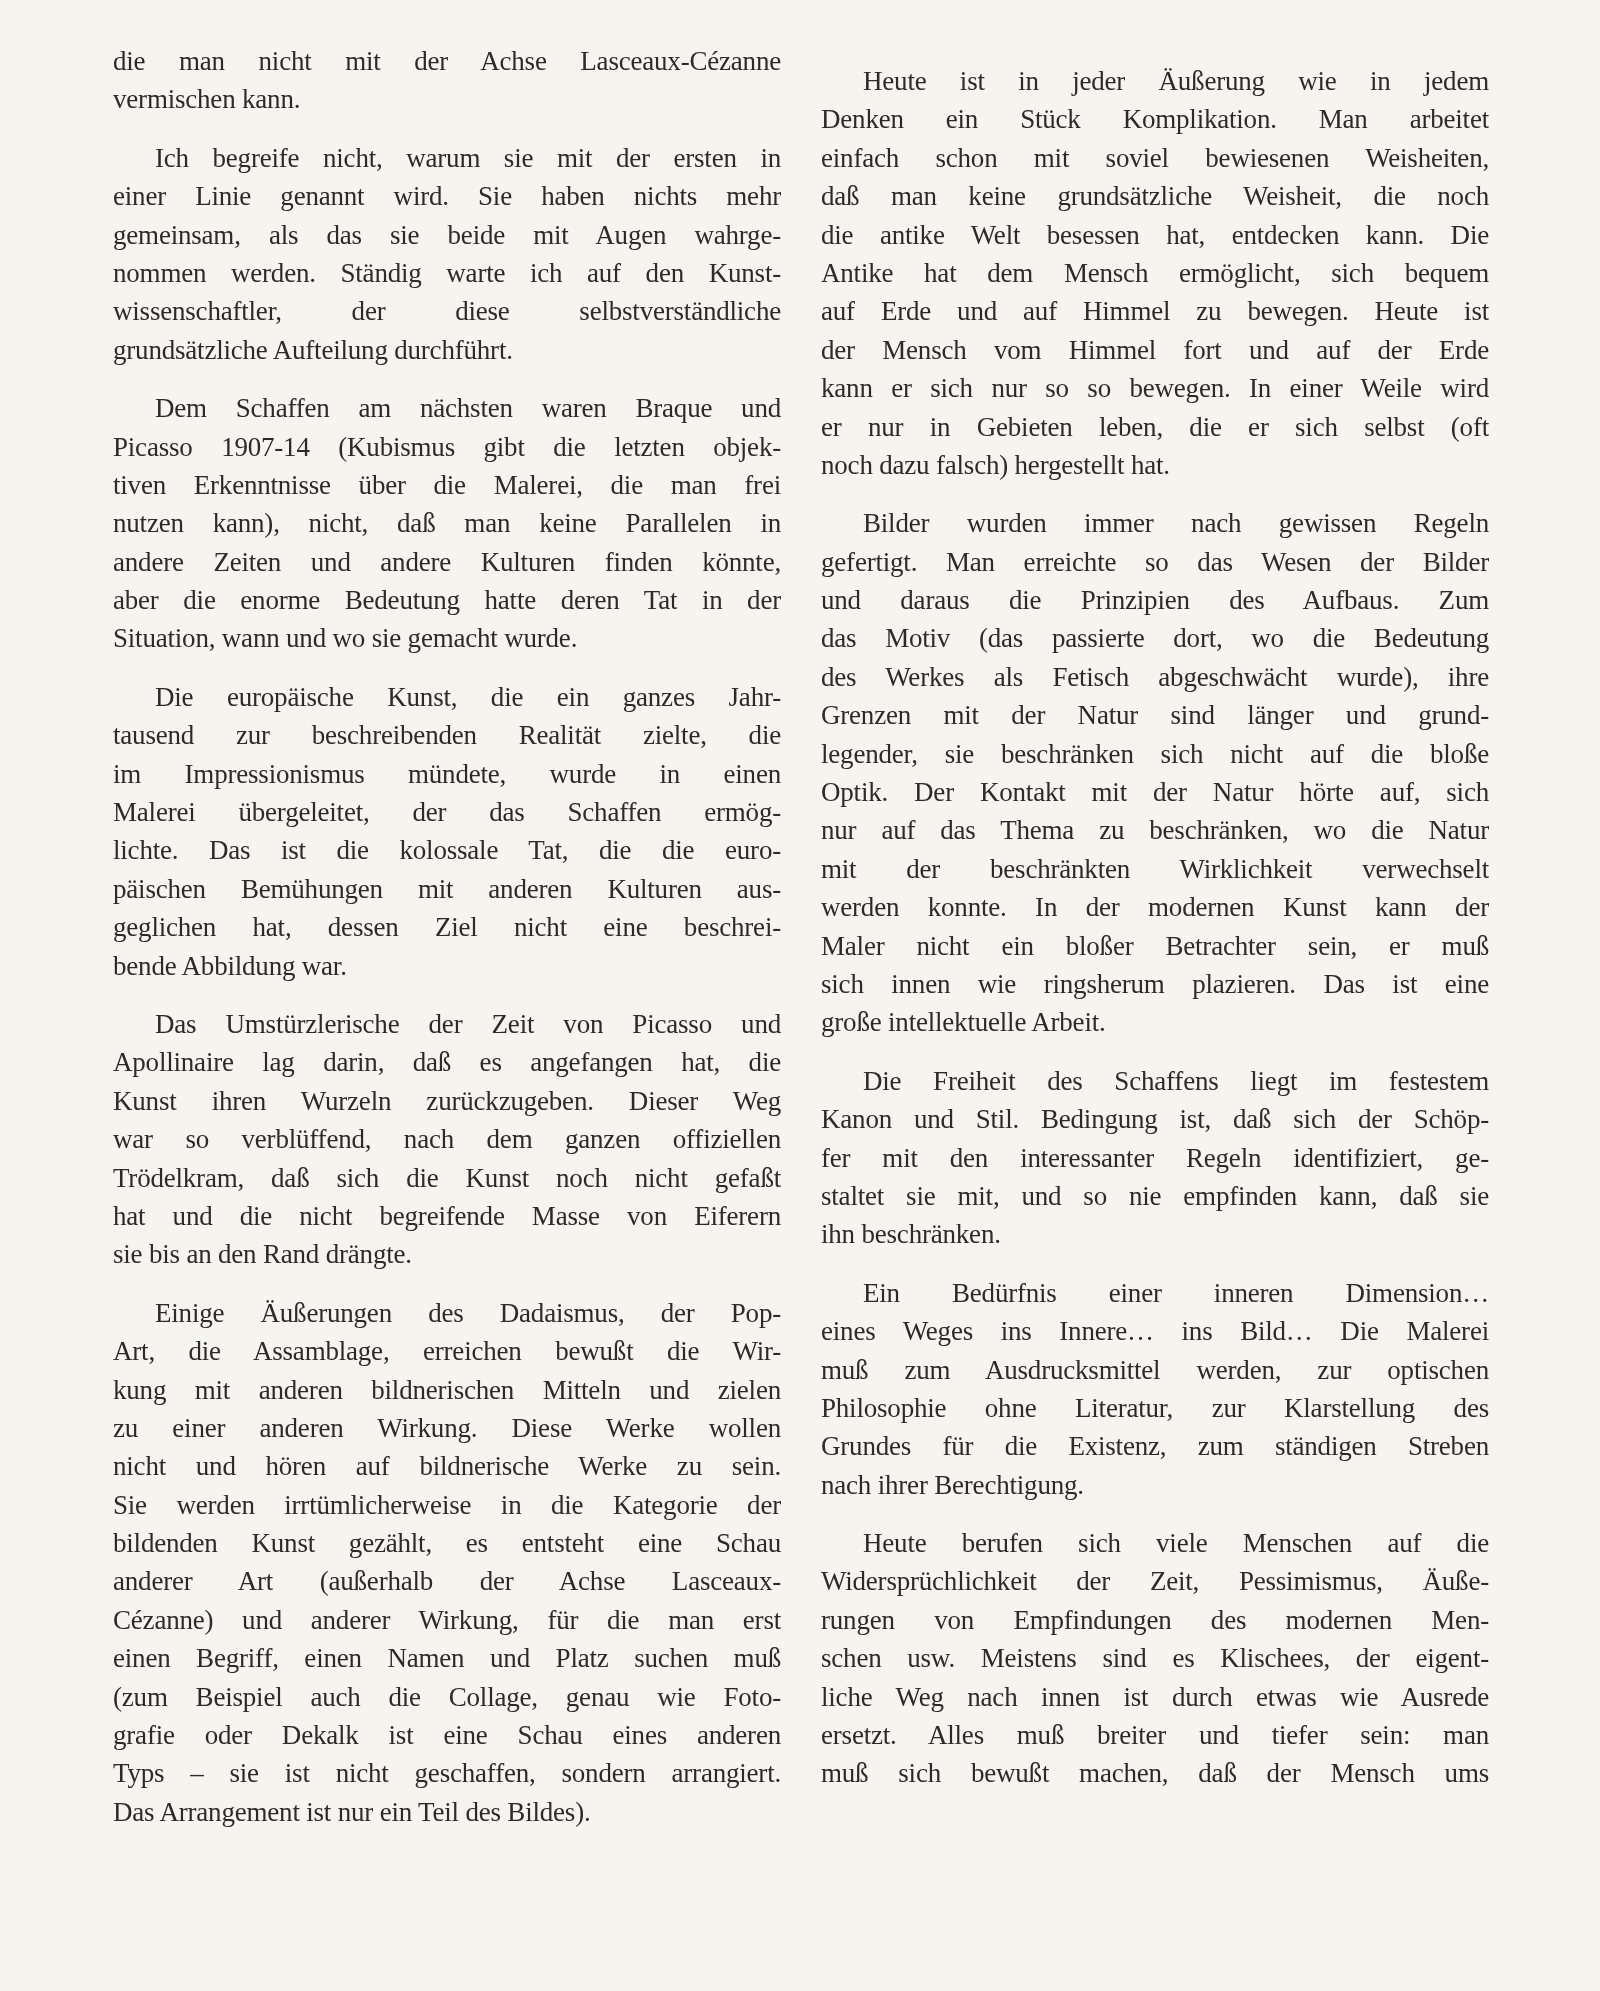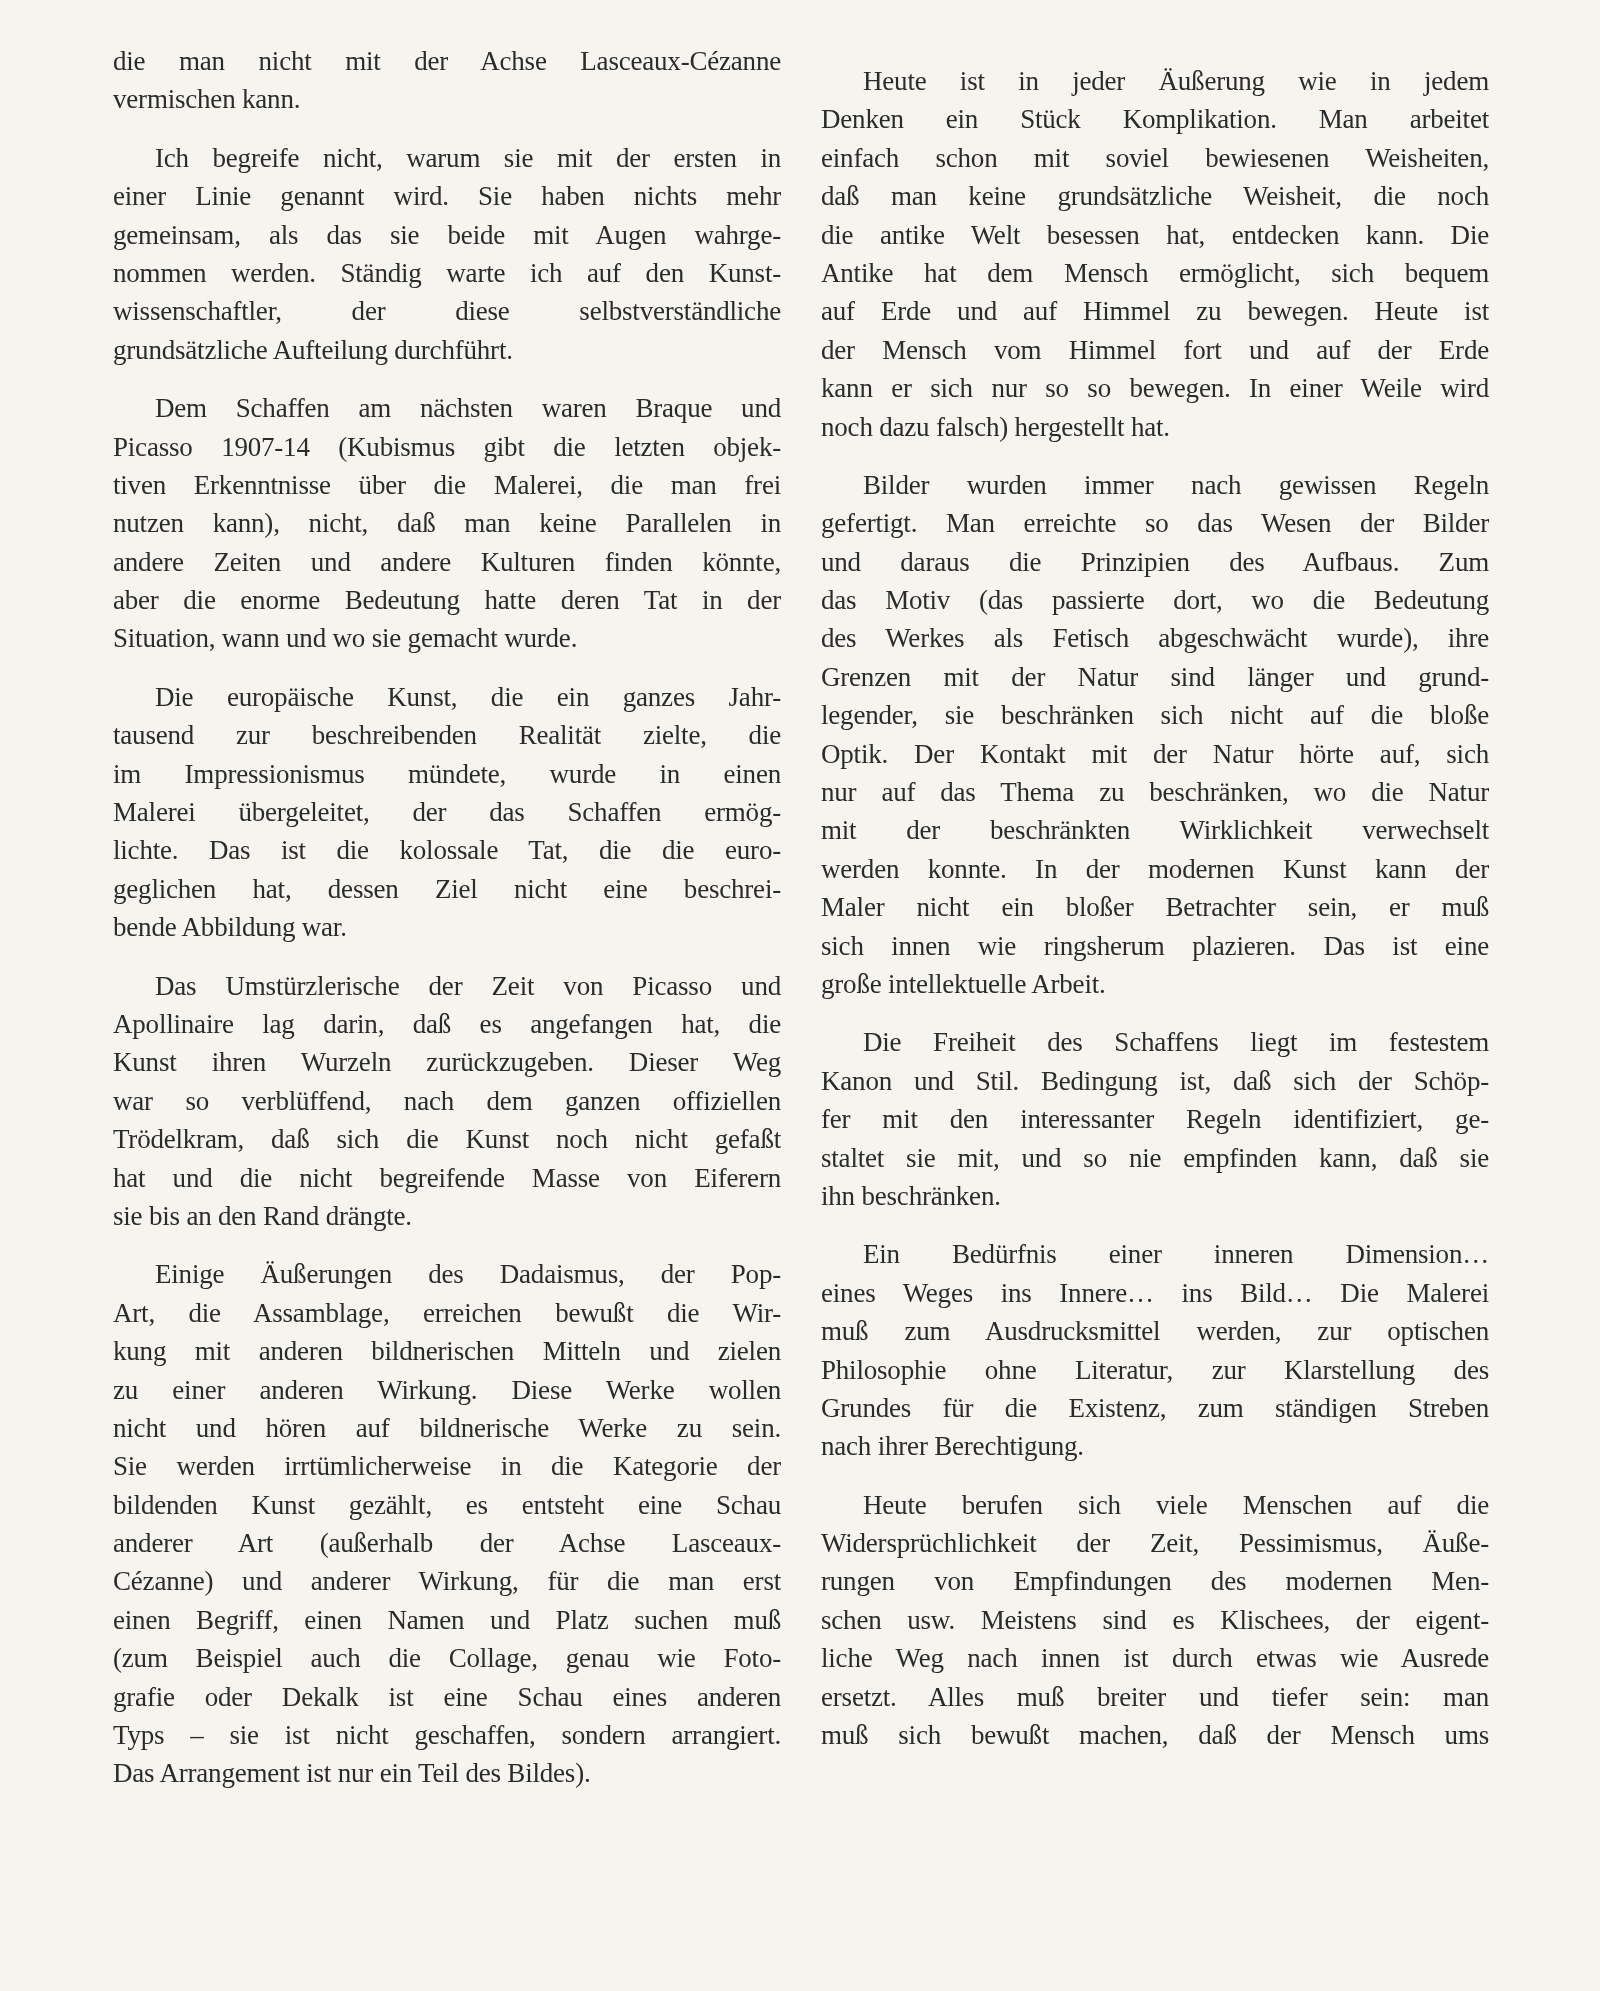--- a/index.html
+++ b/index.html
@@ -75,20 +75,21 @@
         <div class="line">andere Zeiten und andere Kulturen finden könnte,</div>
         <div class="line">aber die enorme Bedeutung hatte deren Tat in der</div>
         <div class="line last">Situation, wann und wo sie gemacht wurde.</div>
       </div>
       <div class="paragraph">
         <div class="line first">Die europäische Kunst, die ein ganzes Jahr-</div>
         <div class="line">tausend zur beschreibenden Realität zielte, die</div>
         <div class="line">im Impressionismus mündete, wurde in einen</div>
         <div class="line">Malerei übergeleitet, der das Schaffen ermög-</div>
         <div class="line">lichte. Das ist die kolossale Tat, die die euro-</div>
+        <div class="line">päischen Bemühungen mit anderen Kulturen aus-</div>
         <div class="line">geglichen hat, dessen Ziel nicht eine beschrei-</div>
         <div class="line last">bende Abbildung war.</div>
       </div>
       <div class="paragraph">
         <div class="line first">Das Umstürzlerische der Zeit von Picasso und</div>
         <div class="line">Apollinaire lag darin, daß es angefangen hat, die</div>
         <div class="line">Kunst ihren Wurzeln zurückzugeben. Dieser Weg</div>
         <div class="line">war so verblüffend, nach dem ganzen offiziellen</div>
         <div class="line">Trödelkram, daß sich die Kunst noch nicht gefaßt</div>
         <div class="line">hat und die nicht begreifende Masse von Eiferern</div>
@@ -115,20 +116,21 @@
       <div class="paragraph">
         <div class="line first">Heute ist in jeder Äußerung wie in jedem</div>
         <div class="line">Denken ein Stück Komplikation. Man arbeitet</div>
         <div class="line">einfach schon mit soviel bewiesenen Weisheiten,</div>
         <div class="line">daß man keine grundsätzliche Weisheit, die noch</div>
         <div class="line">die antike Welt besessen hat, entdecken kann. Die</div>
         <div class="line">Antike hat dem Mensch ermöglicht, sich bequem</div>
         <div class="line">auf Erde und auf Himmel zu bewegen. Heute ist</div>
         <div class="line">der Mensch vom Himmel fort und auf der Erde</div>
         <div class="line">kann er sich nur so so bewegen. In einer Weile wird</div>
+        <div class="line">er nur in Gebieten leben, die er sich selbst (oft</div>
         <div class="line last">noch dazu falsch) hergestellt hat.</div>
       </div>
       <div class="paragraph">
         <div class="line first">Bilder wurden immer nach gewissen Regeln</div>
         <div class="line">gefertigt. Man erreichte so das Wesen der Bilder</div>
         <div class="line">und daraus die Prinzipien des Aufbaus. Zum</div>
         <div class="line">das Motiv (das passierte dort, wo die Bedeutung</div>
         <div class="line">des Werkes als Fetisch abgeschwächt wurde), ihre</div>
         <div class="line">Grenzen mit der Natur sind länger und grund-</div>
         <div class="line">legender, sie beschränken sich nicht auf die bloße</div>

